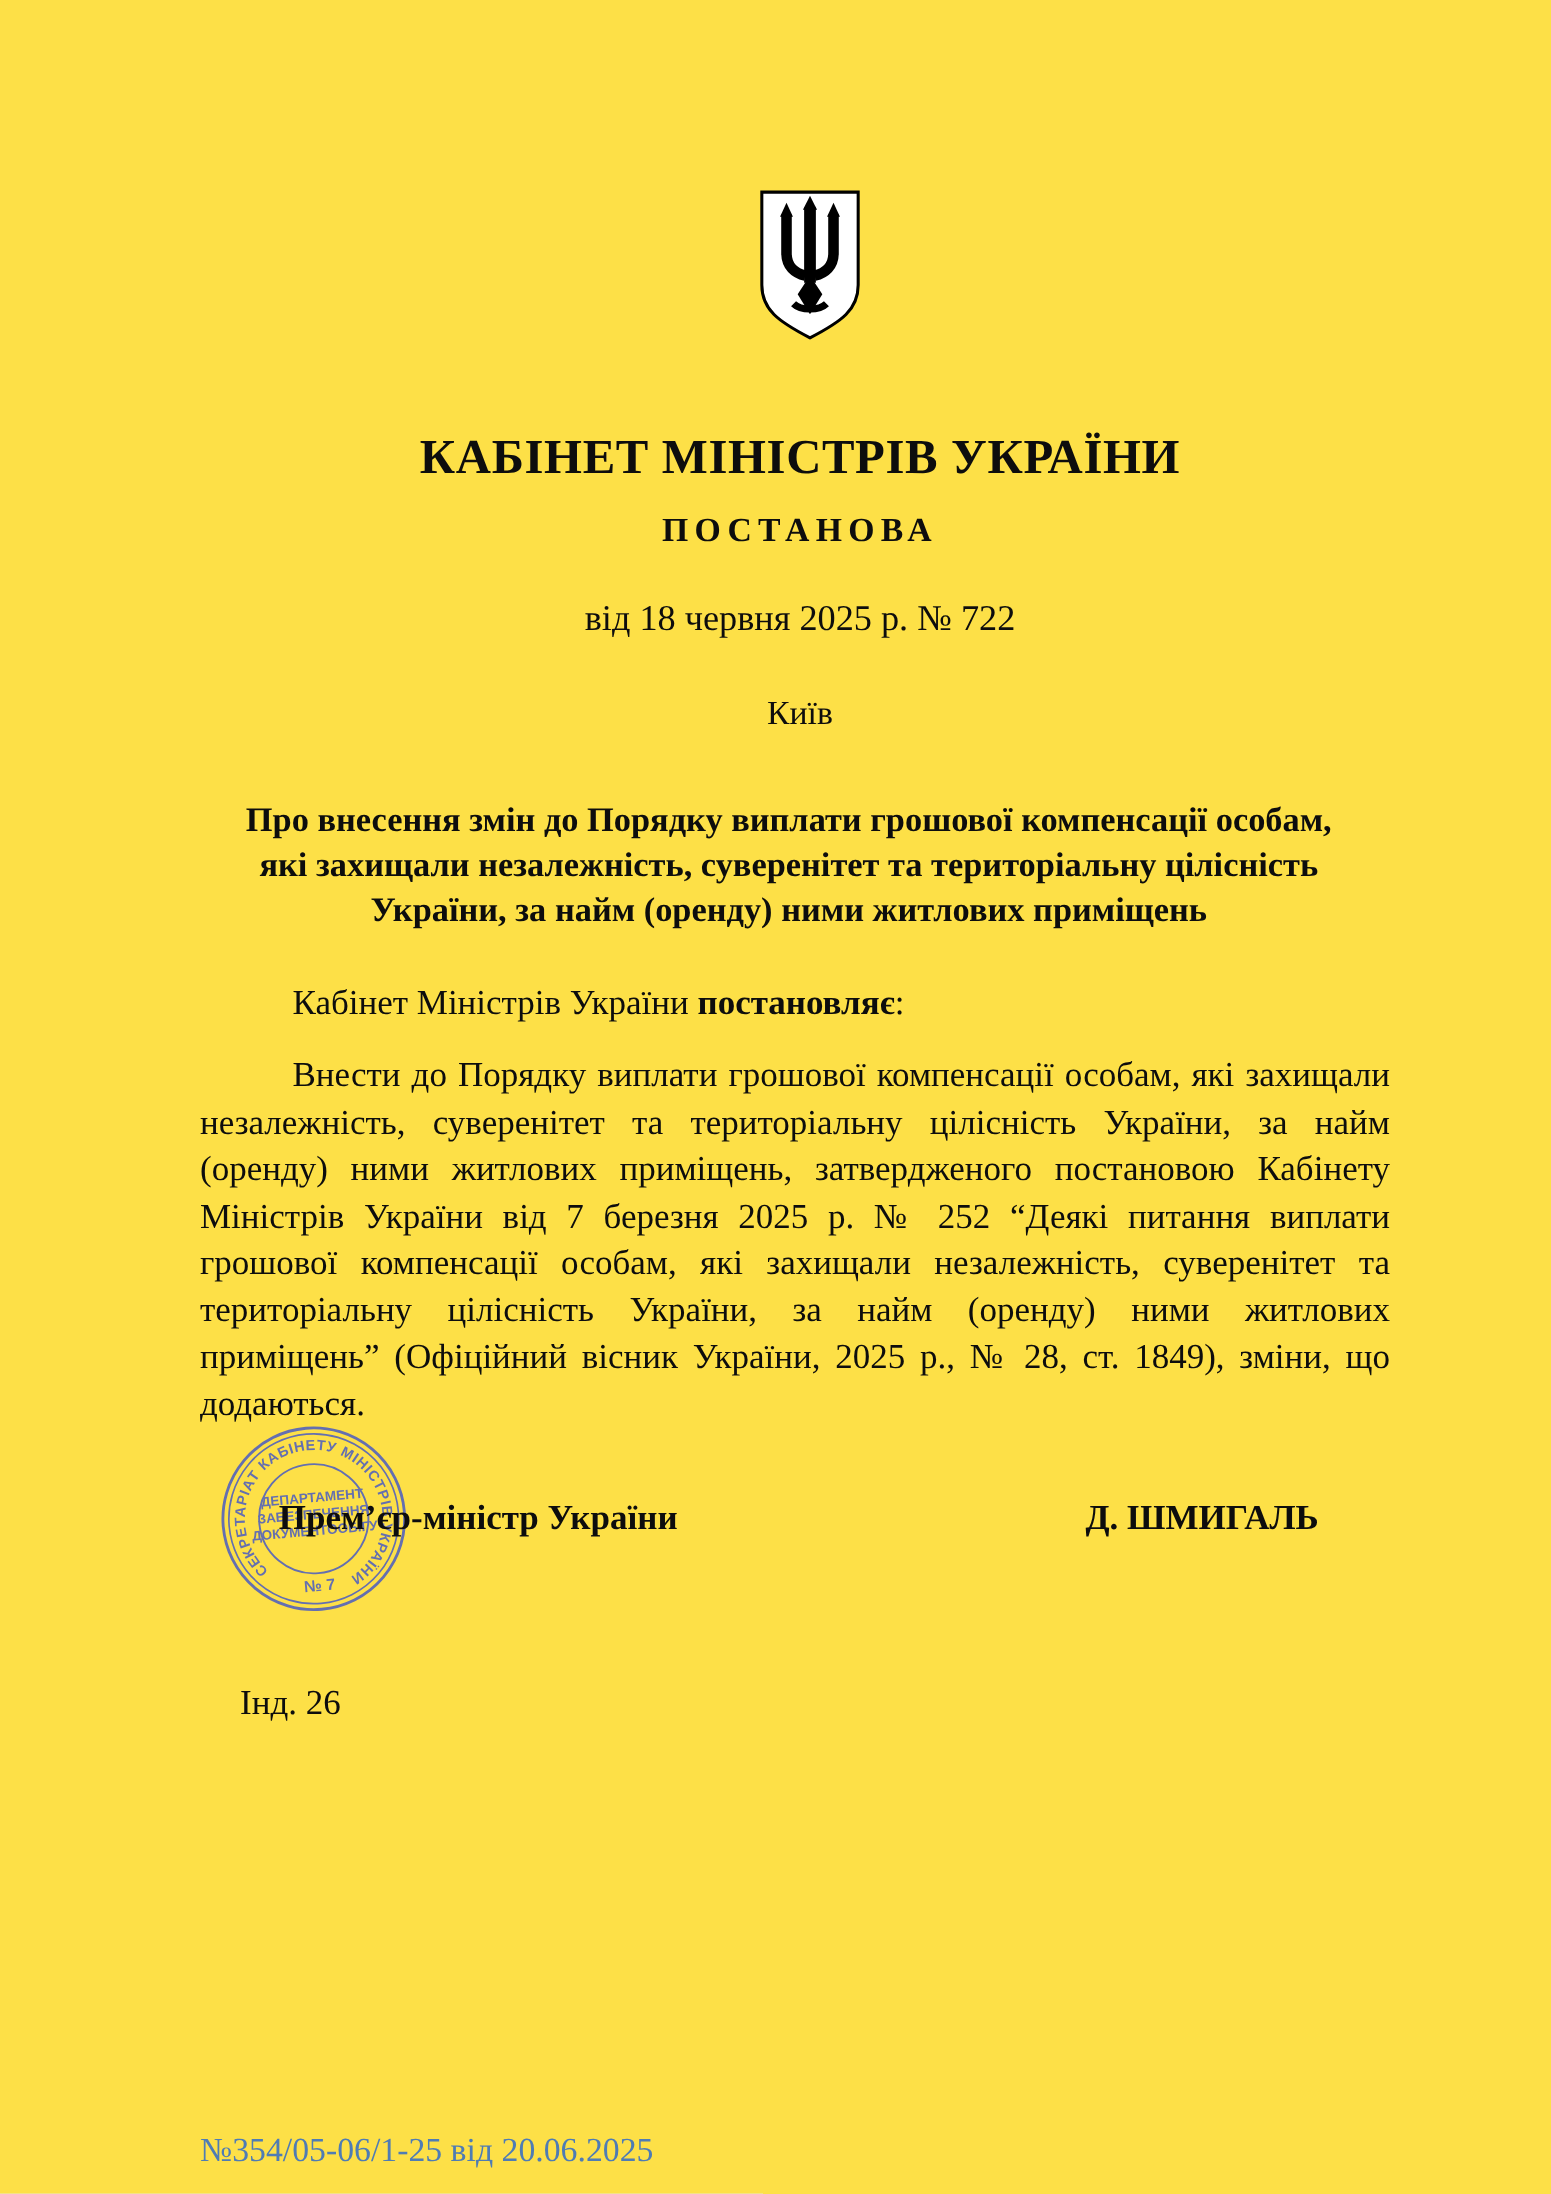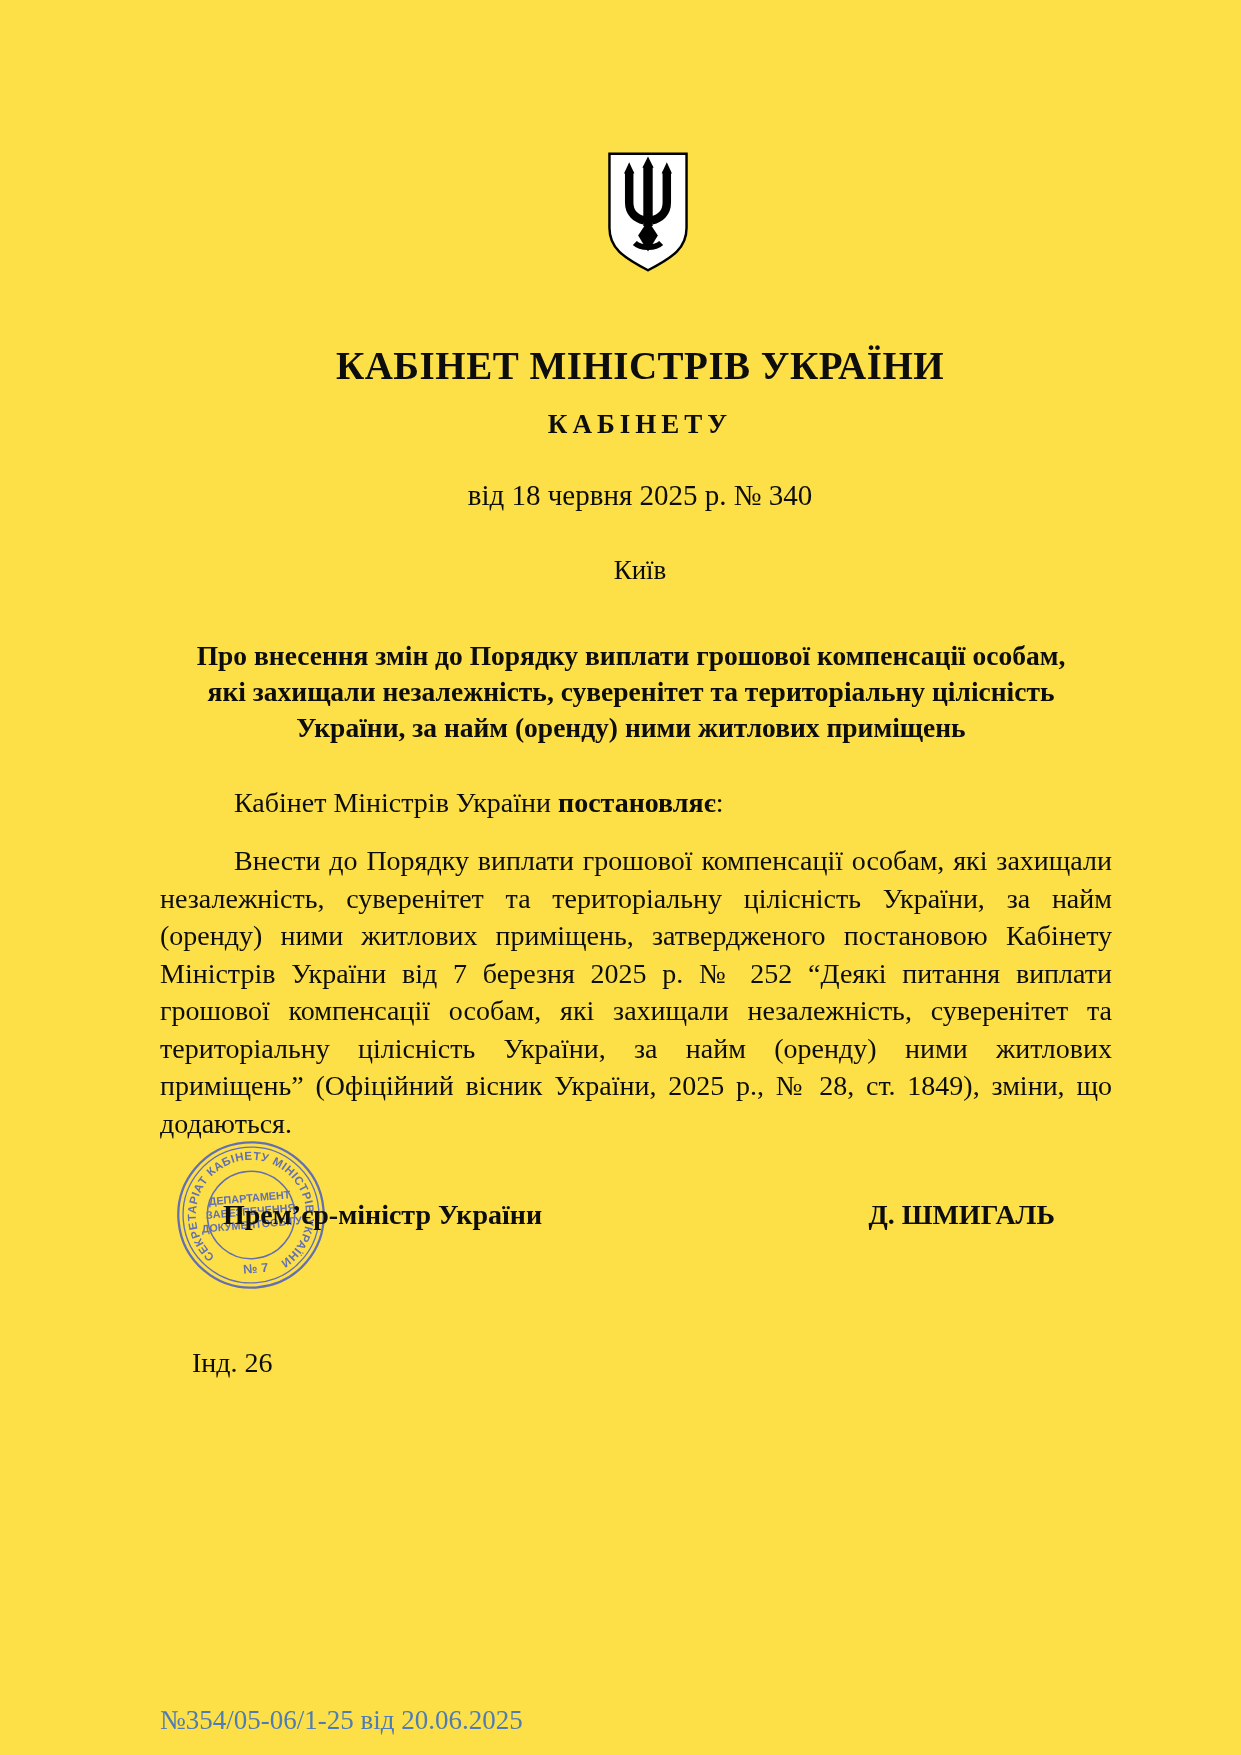--- a/index.html
+++ b/index.html
@@ -81,23 +81,23 @@
     </g>
     <path d="M24.5,24 L30,12 L35.5,24 Z" fill="#000000"></path>
     <path d="M64.5,24 L70,12 L75.5,24 Z" fill="#000000"></path>
     <path d="M44,18 L50,6 L56,18 Z" fill="#000000"></path>
     <path d="M50,74 L60.5,90 L50,107 L39.5,90 Z" fill="#000000"></path>
     <path d="M36,98 C42,104 58,104 64,98" stroke="#000000" stroke-width="6" fill="none"></path>
   </svg>
 
   <div class="abs centered org-name">КАБІНЕТ МІНІСТРІВ УКРАЇНИ</div>
 
-  <div class="abs centered doc-type">КАБІНЕТУ</div>
+  <div class="abs centered doc-type">ПОСТАНОВА</div>
 
-  <div class="abs centered date-line">від 18 червня 2025 р. № 340</div>
+  <div class="abs centered date-line">від 18 червня 2025 р. № 722</div>
 
   <div class="abs centered city">Київ</div>
 
   <div class="abs doc-title">Про внесення змін до Порядку виплати грошової компенсації особам, які захищали незалежність, суверенітет та територіальну цілісність України, за найм (оренду) ними житлових приміщень</div>
 
   <div class="abs enacting">
     <span>Кабінет Міністрів України </span><b>постановляє</b><span>:</span>
   </div>
 
   <div class="abs body-par">Внести до Порядку виплати грошової компенсації особам, які захищали незалежність, суверенітет та територіальну цілісність України, за найм (оренду) ними житлових приміщень, затвердженого постановою Кабінету Міністрів України від 7 березня 2025 р. № 252 “Деякі питання виплати грошової компенсації особам, які захищали незалежність, суверенітет та територіальну цілісність України, за найм (оренду) ними житлових приміщень” (Офіційний вісник України, 2025 р., № 28, ст. 1849), зміни, що додаються.</div>

